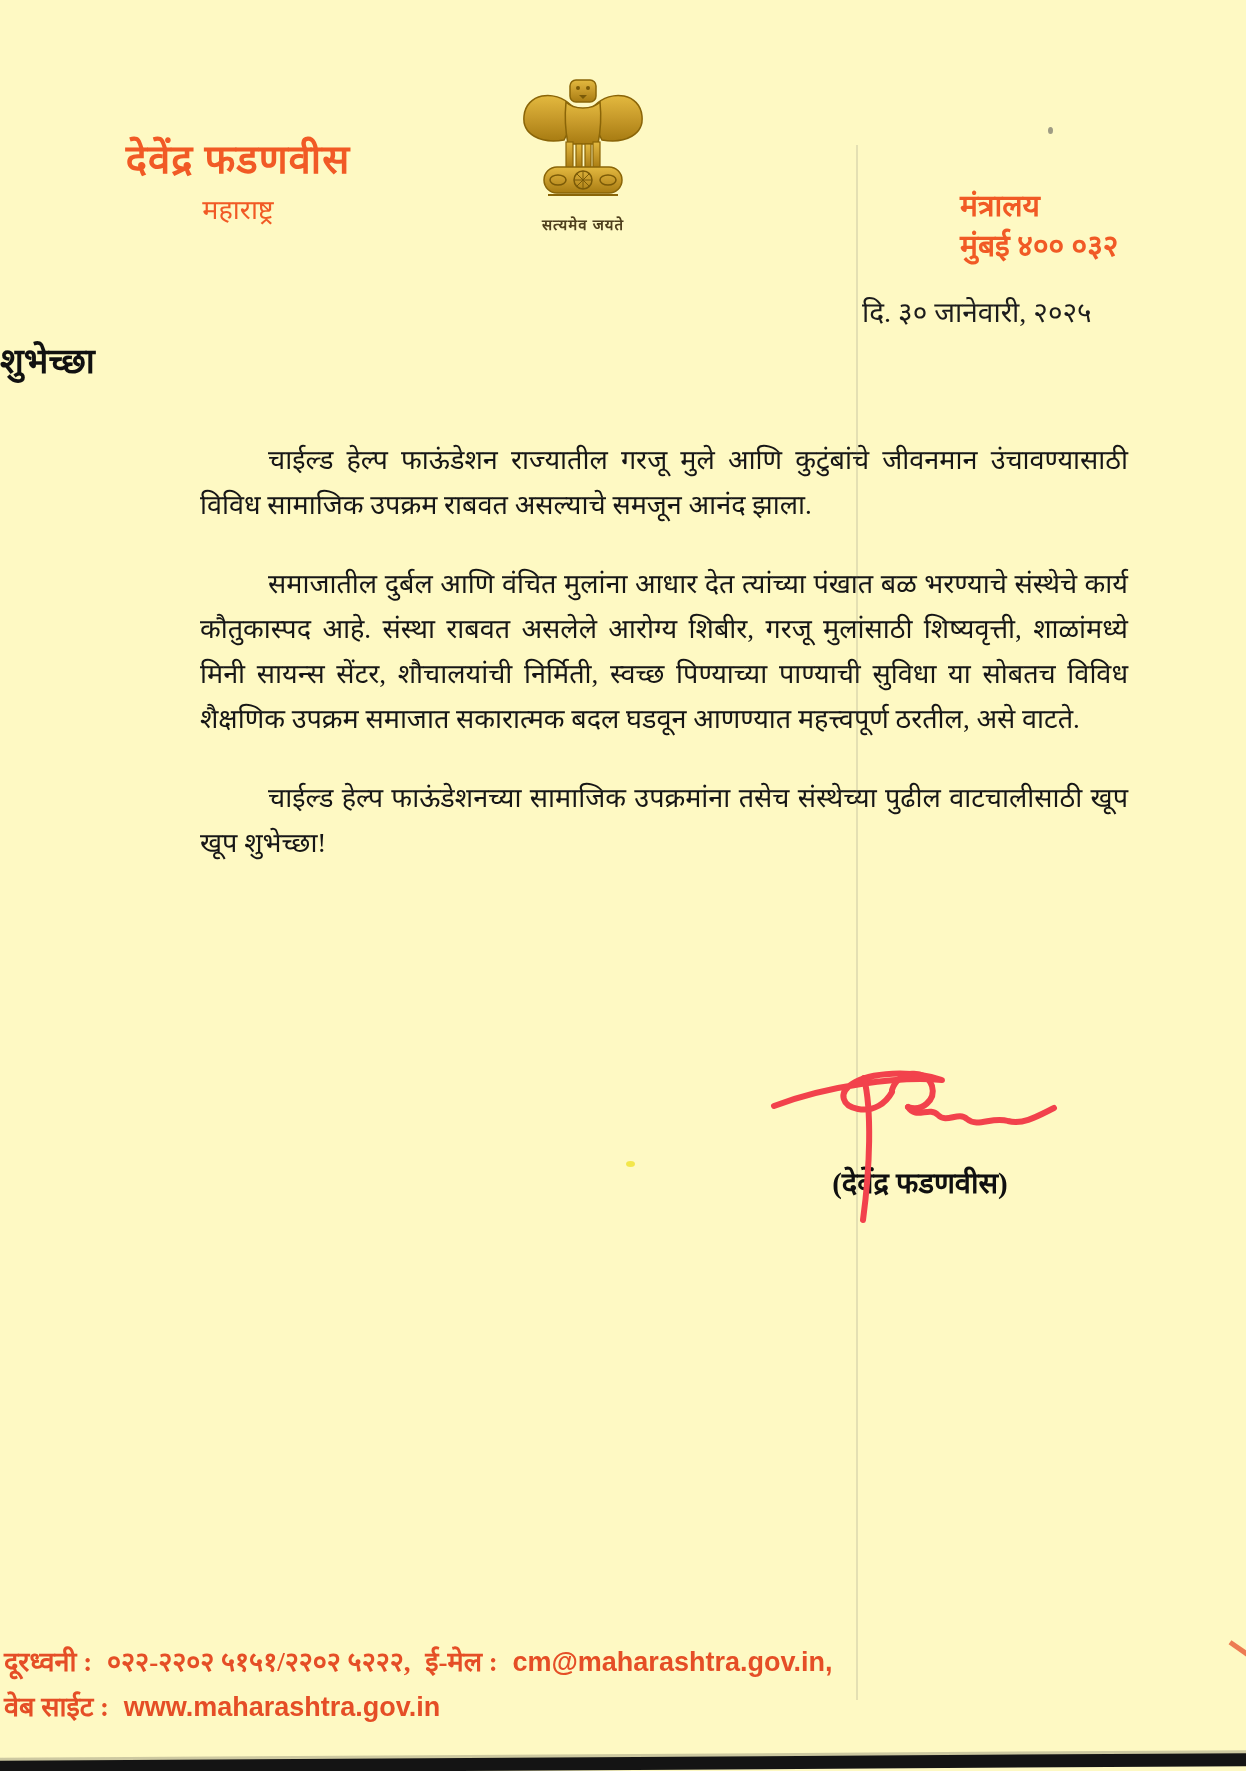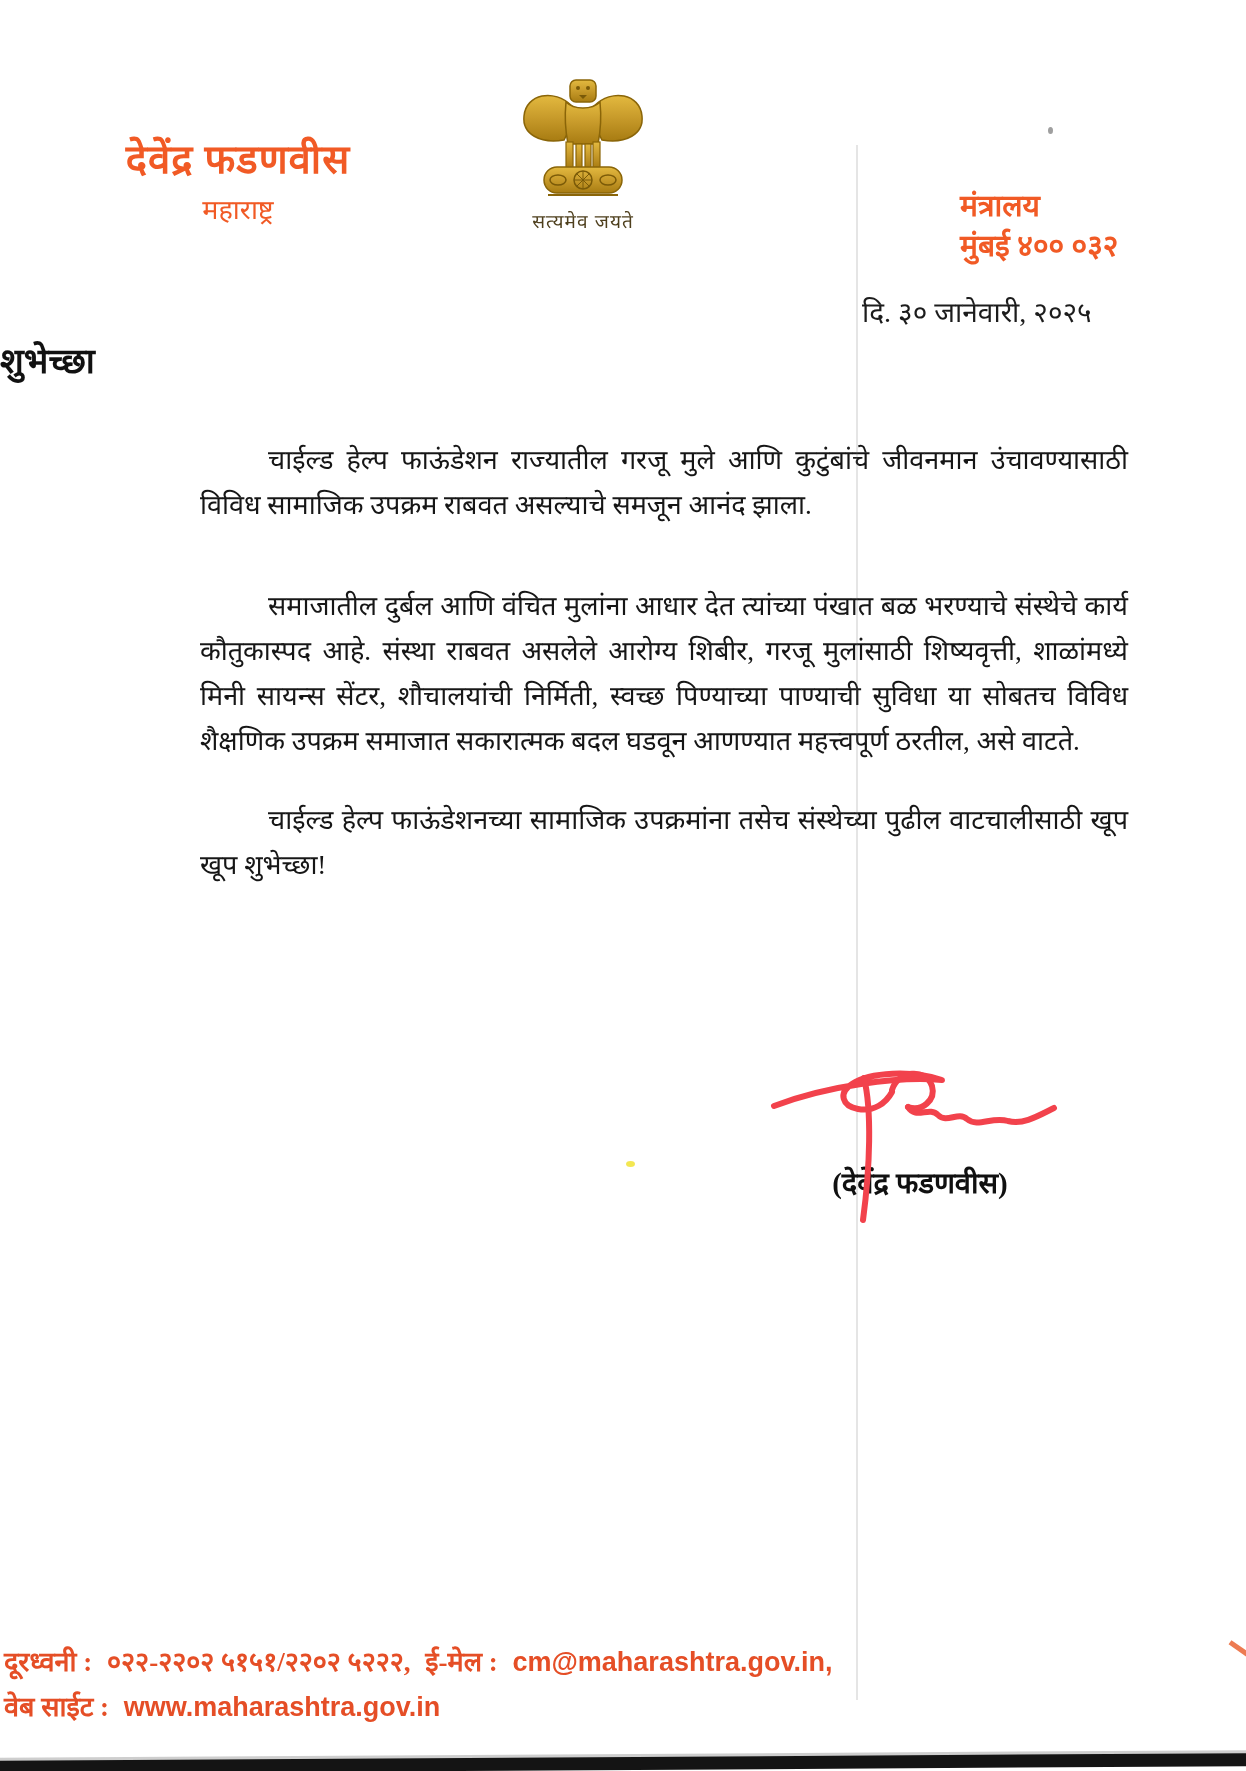--- a/index.html
+++ b/index.html
@@ -1,58 +1,58 @@
 <!DOCTYPE html>
 <html><head>
 <meta charset="utf-8">
 <style>
   html,body{margin:0;padding:0;background:#e9e9e9;}
   .page{
     position:relative;
     width:1246px;height:1771px;
     margin:0 auto;
-    background:#ffffff;
+    background:#fef9c3;
     overflow:hidden;
     font-family:"Liberation Serif","DejaVu Serif",serif;
     color:#1c1c1c;
   }
   
   .lh-left{
     position:absolute;left:96px;top:138px;width:284px;
     text-align:center;color:#f15a25;
   }
   .lh-name{font-size:40px;font-weight:bold;letter-spacing:1px;line-height:1.1;}
   .lh-title{font-size:27px;font-weight:bold;margin-top:16px;}
   .lh-state{font-size:27px;font-weight:normal;margin-top:8px;}
   .emblem-wrap{
     position:absolute;left:498px;top:72px;width:170px;text-align:center;
   }
   .emblem-motto{
-    font-size:19px;font-weight:normal;color:#4e3f1d;margin-top:2px;letter-spacing:1px;
+    font-size:15px;font-weight:bold;color:#4e3f1d;margin-top:8px;letter-spacing:1px;
     font-family:"Liberation Sans","DejaVu Sans",sans-serif;
   }
   .lh-right{
     position:absolute;left:960px;top:186px;width:240px;
     color:#f15a25;font-weight:bold;font-size:30px;line-height:40px;
   }
   
   .date-line{
     position:absolute;left:862px;top:292px;font-size:28px;color:#1c1c1c;
   }
   .subject{
     position:absolute;left:0;top:336px;width:1140px;text-align:left;
     font-size:35px;font-weight:bold;color:#111;
   }
   
   .body-text{
     position:absolute;left:200px;top:438px;width:928px;
     font-size:27px;line-height:45px;text-align:justify;color:#161616;
   }
   .body-text p{margin:0 0 34px 0;text-indent:68px;}
-  .body-text p.p1{margin-bottom:56px;}
+  .body-text p.p1{margin-bottom:34px;}
   
   .sig-wrap{position:absolute;left:766px;top:1048px;width:310px;height:190px;z-index:3;}
   .sig-name{
     position:absolute;left:770px;top:1162px;width:300px;text-align:center;
     font-size:29px;font-weight:bold;color:#101010;z-index:2;
   }
   
   .footer{
     position:absolute;left:0;top:1640px;width:1246px;
     color:#e54e26;font-weight:bold;font-size:27px;line-height:45px;

